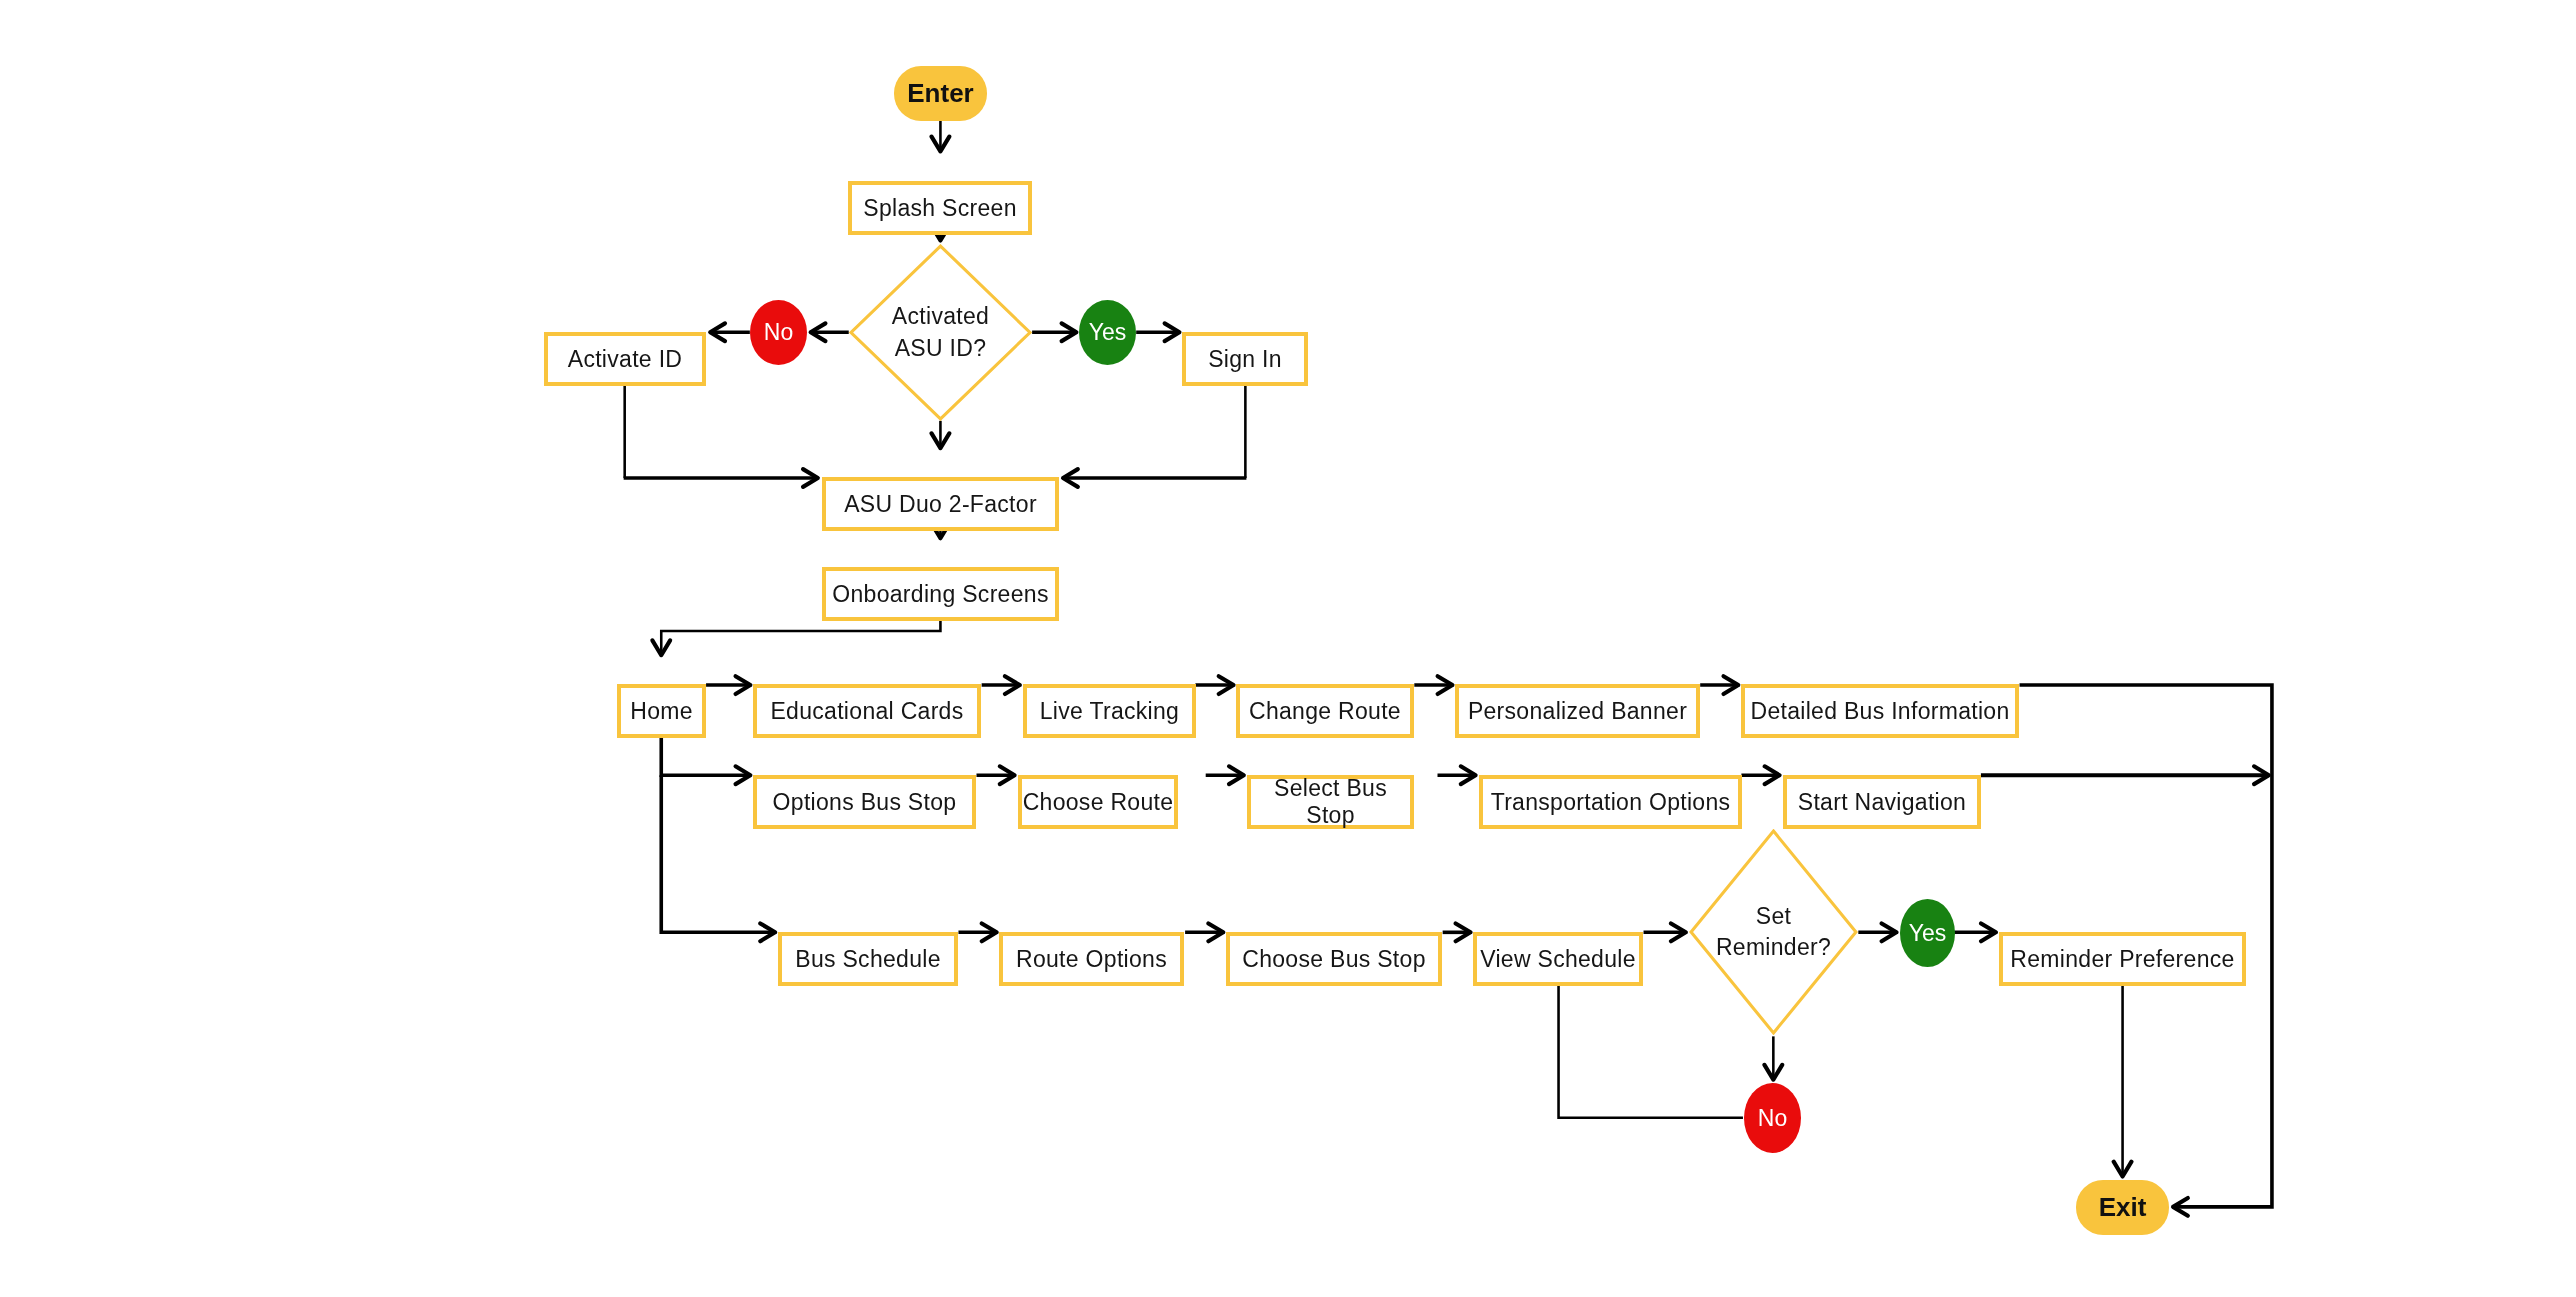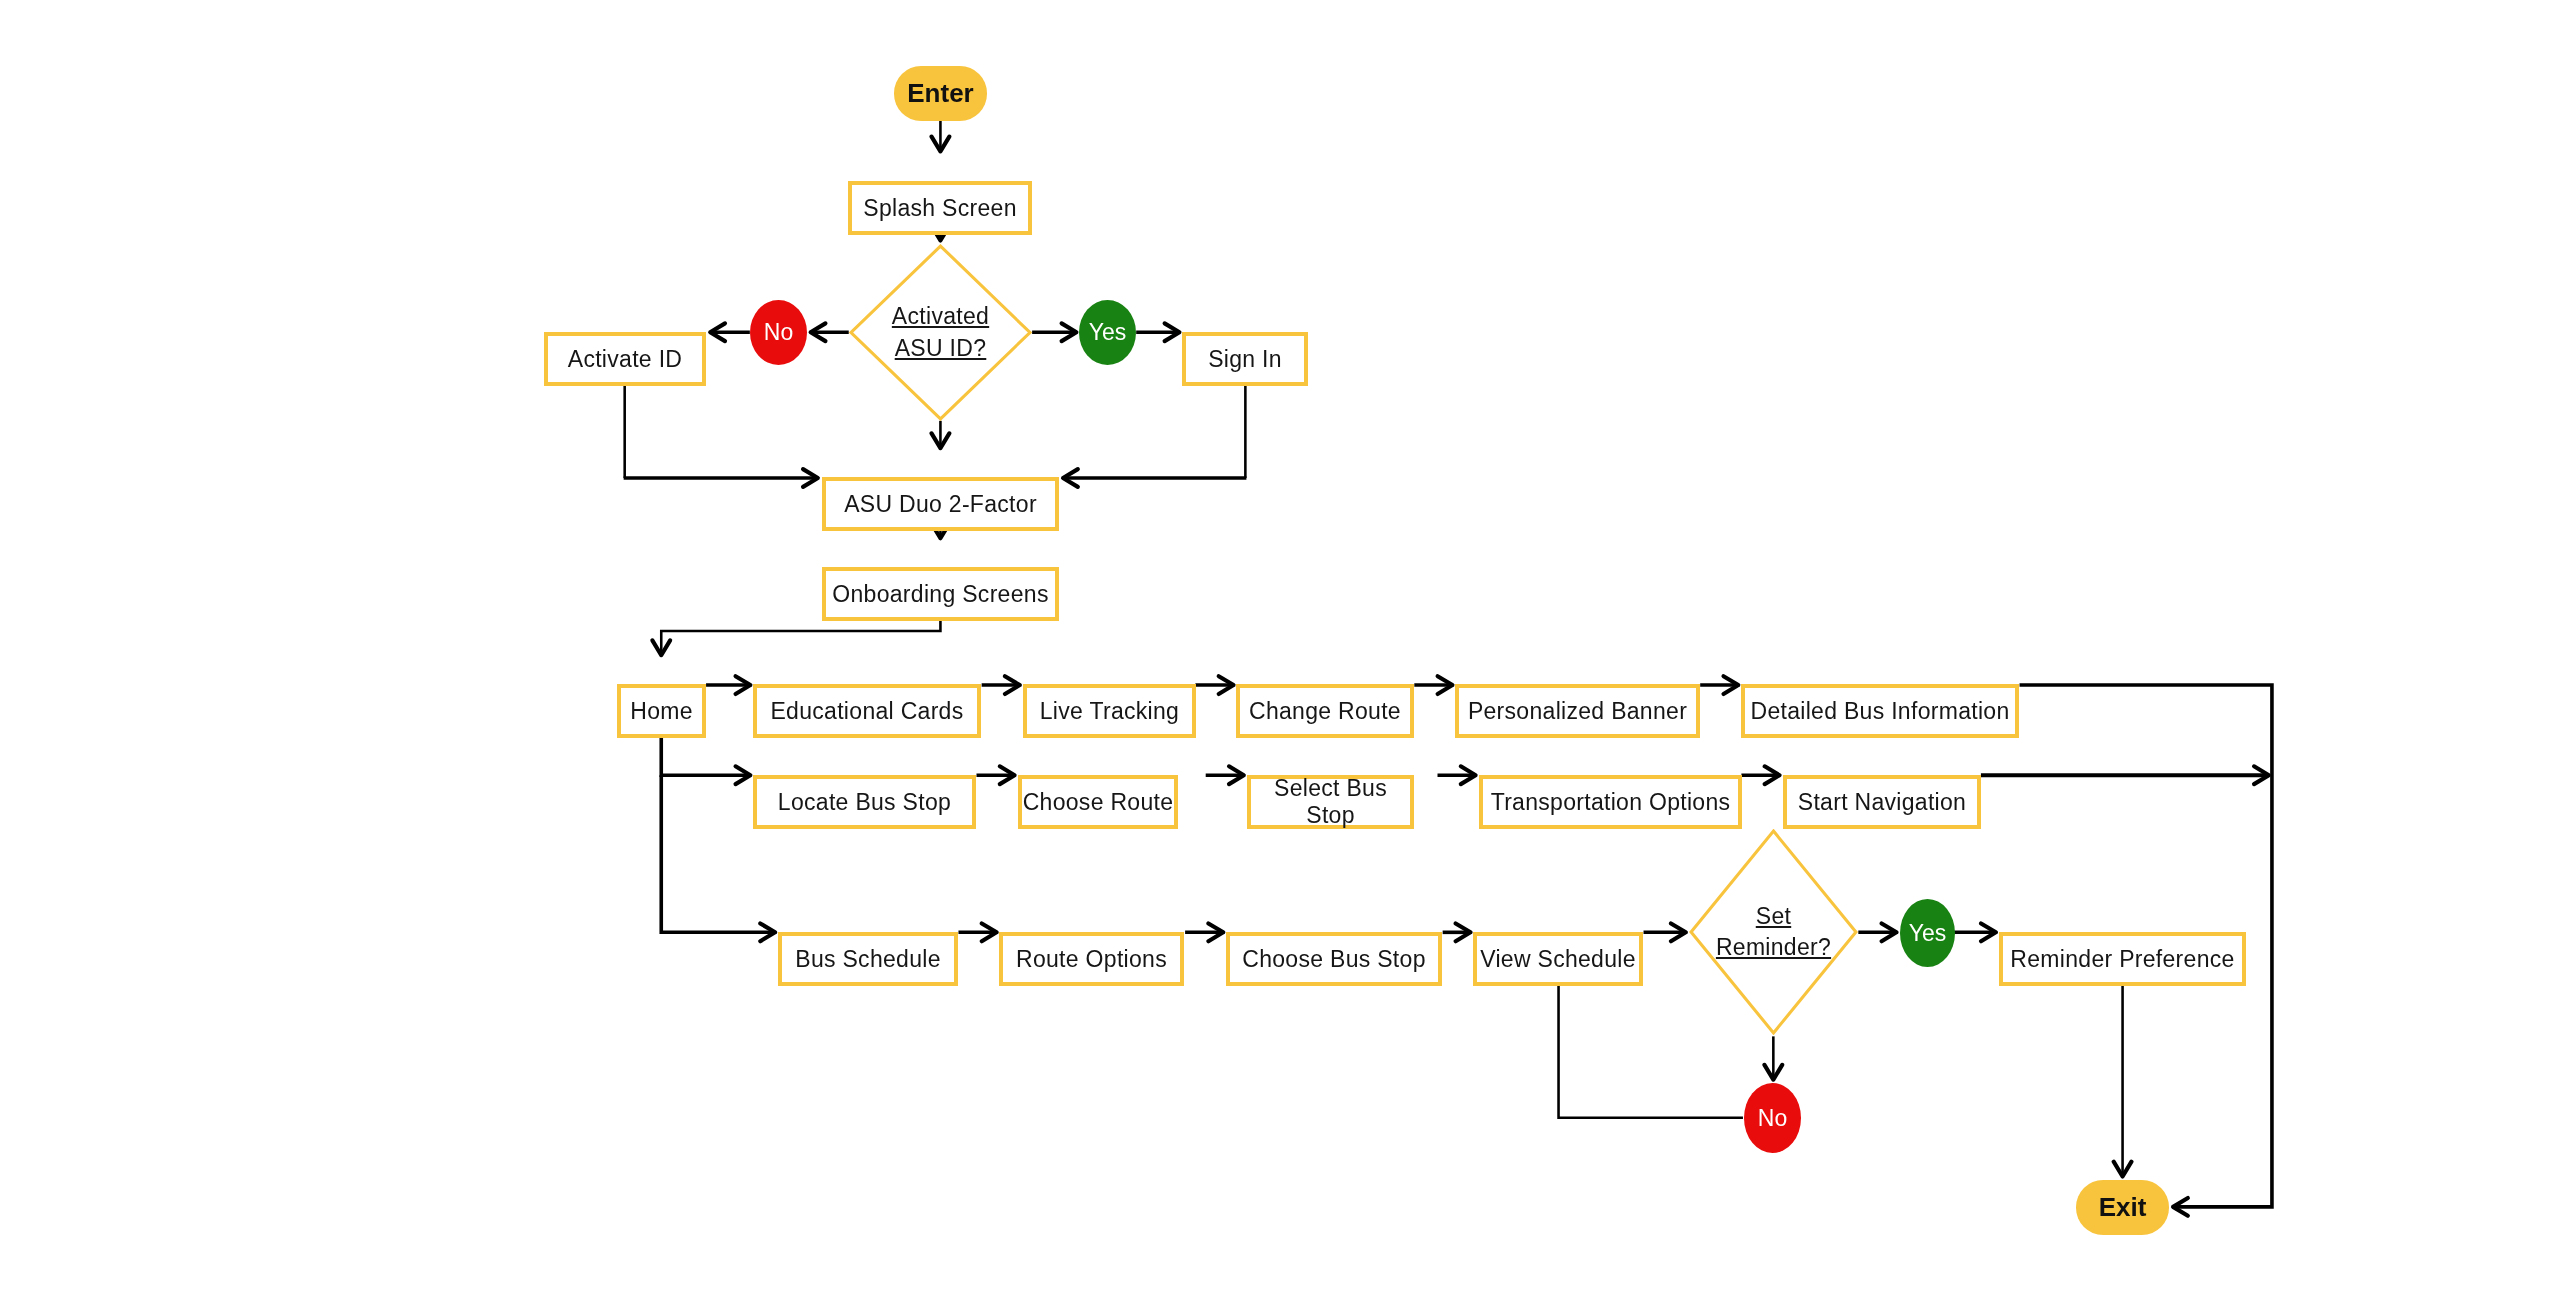--- a/index.html
+++ b/index.html
@@ -43,21 +43,21 @@
     font-weight:700;
     color:#111111;
   }
   .circle{
     border-radius:50%;
     color:#ffffff;
     font-size:23px;
   }
   .circle.red{background:var(--red);}
   .circle.green{background:var(--green);}
-  .diamond{background:transparent;text-decoration:underline;}
+  .diamond{background:transparent;}
   .diamond > svg{position:absolute;left:0;top:0;width:100%;height:100%;}
   .dlabel{
     position:relative;
     display:flex;
     flex-direction:column;
     line-height:1.35;
     font-size:23px;
     letter-spacing:0.3px;
     color:var(--text);
   }
@@ -157,21 +157,21 @@
     <span>Change Route</span>
   </div>
   <div class="node box" style="left:1455px;top:658px;width:245px;height:54px">
     <span>Personalized Banner</span>
   </div>
   <div class="node box" style="left:1741px;top:658px;width:278px;height:54px">
     <span>Detailed Bus Information</span>
   </div>
 
   <div class="node box" style="left:753px;top:749px;width:223px;height:54px">
-    <span>Locate Bus Stop</span>
+    <span>Options Bus Stop</span>
   </div>
   <div class="node box" style="left:1018px;top:749px;width:160px;height:54px">
     <span>Choose Route</span>
   </div>
   <div class="node box" style="left:1247px;top:749px;width:167px;height:54px">
     <span>Select Bus Stop</span>
   </div>
   <div class="node box" style="left:1479px;top:749px;width:263px;height:54px">
     <span>Transportation Options</span>
   </div>

